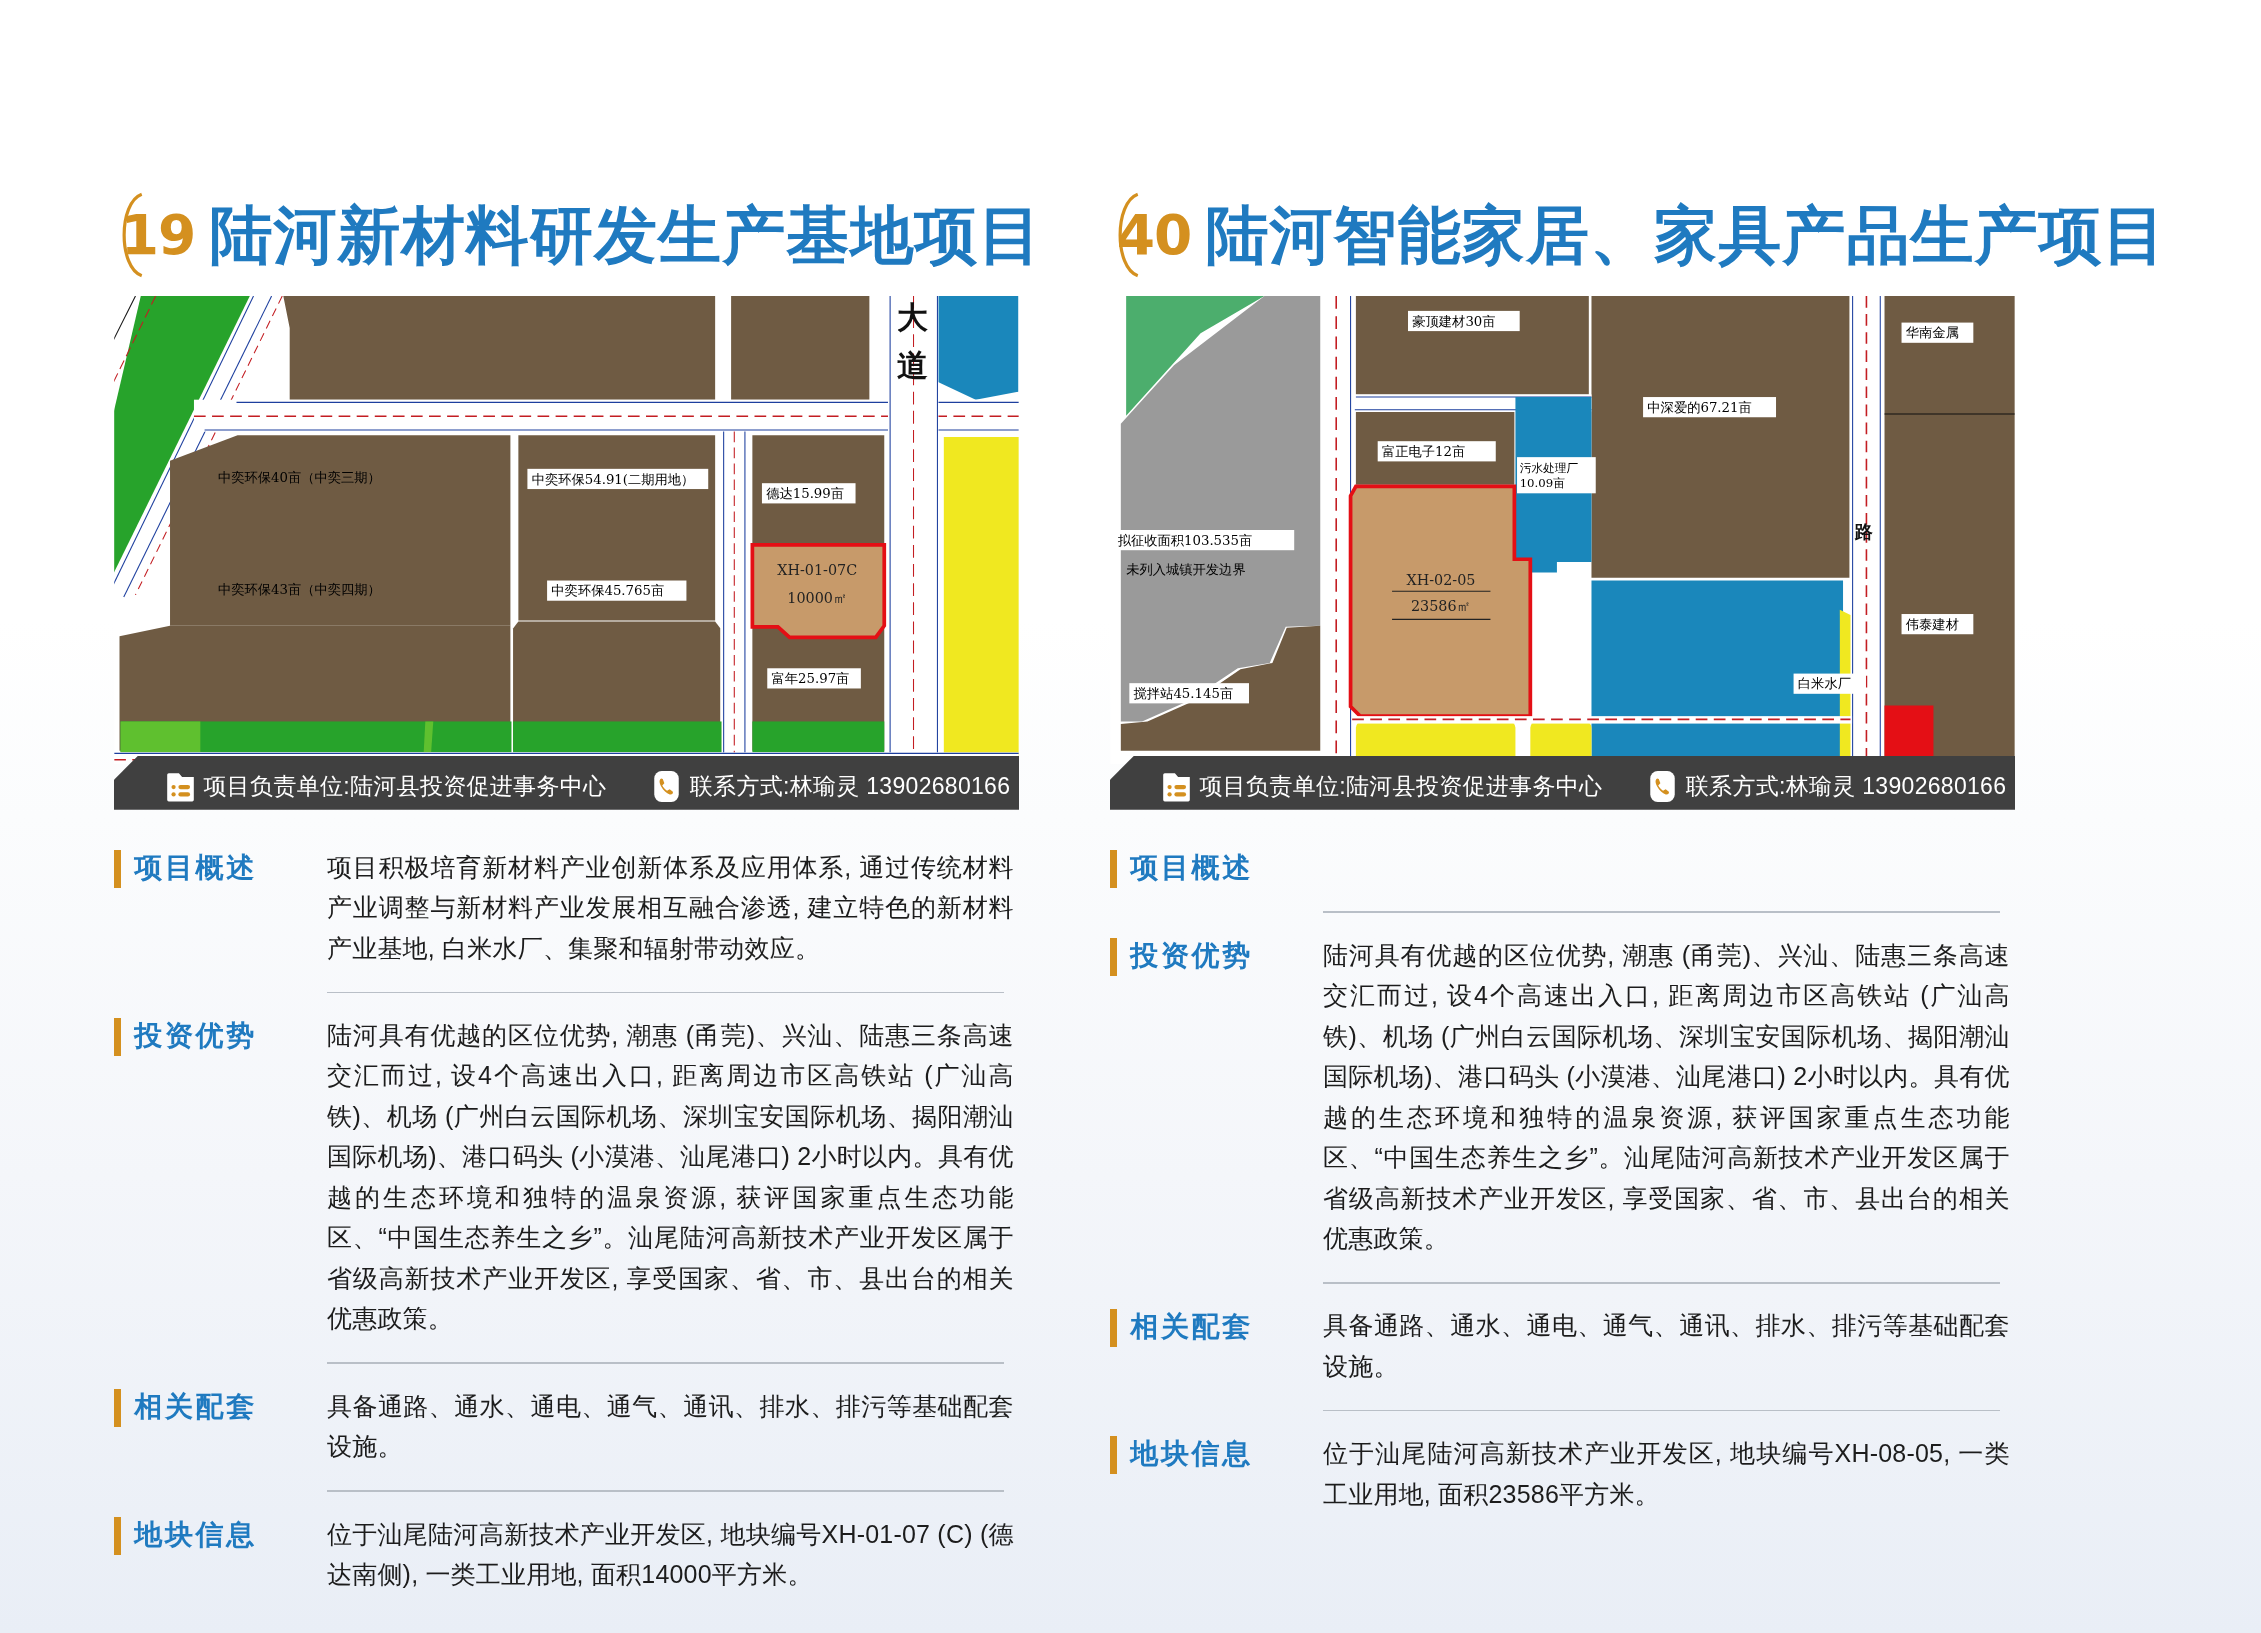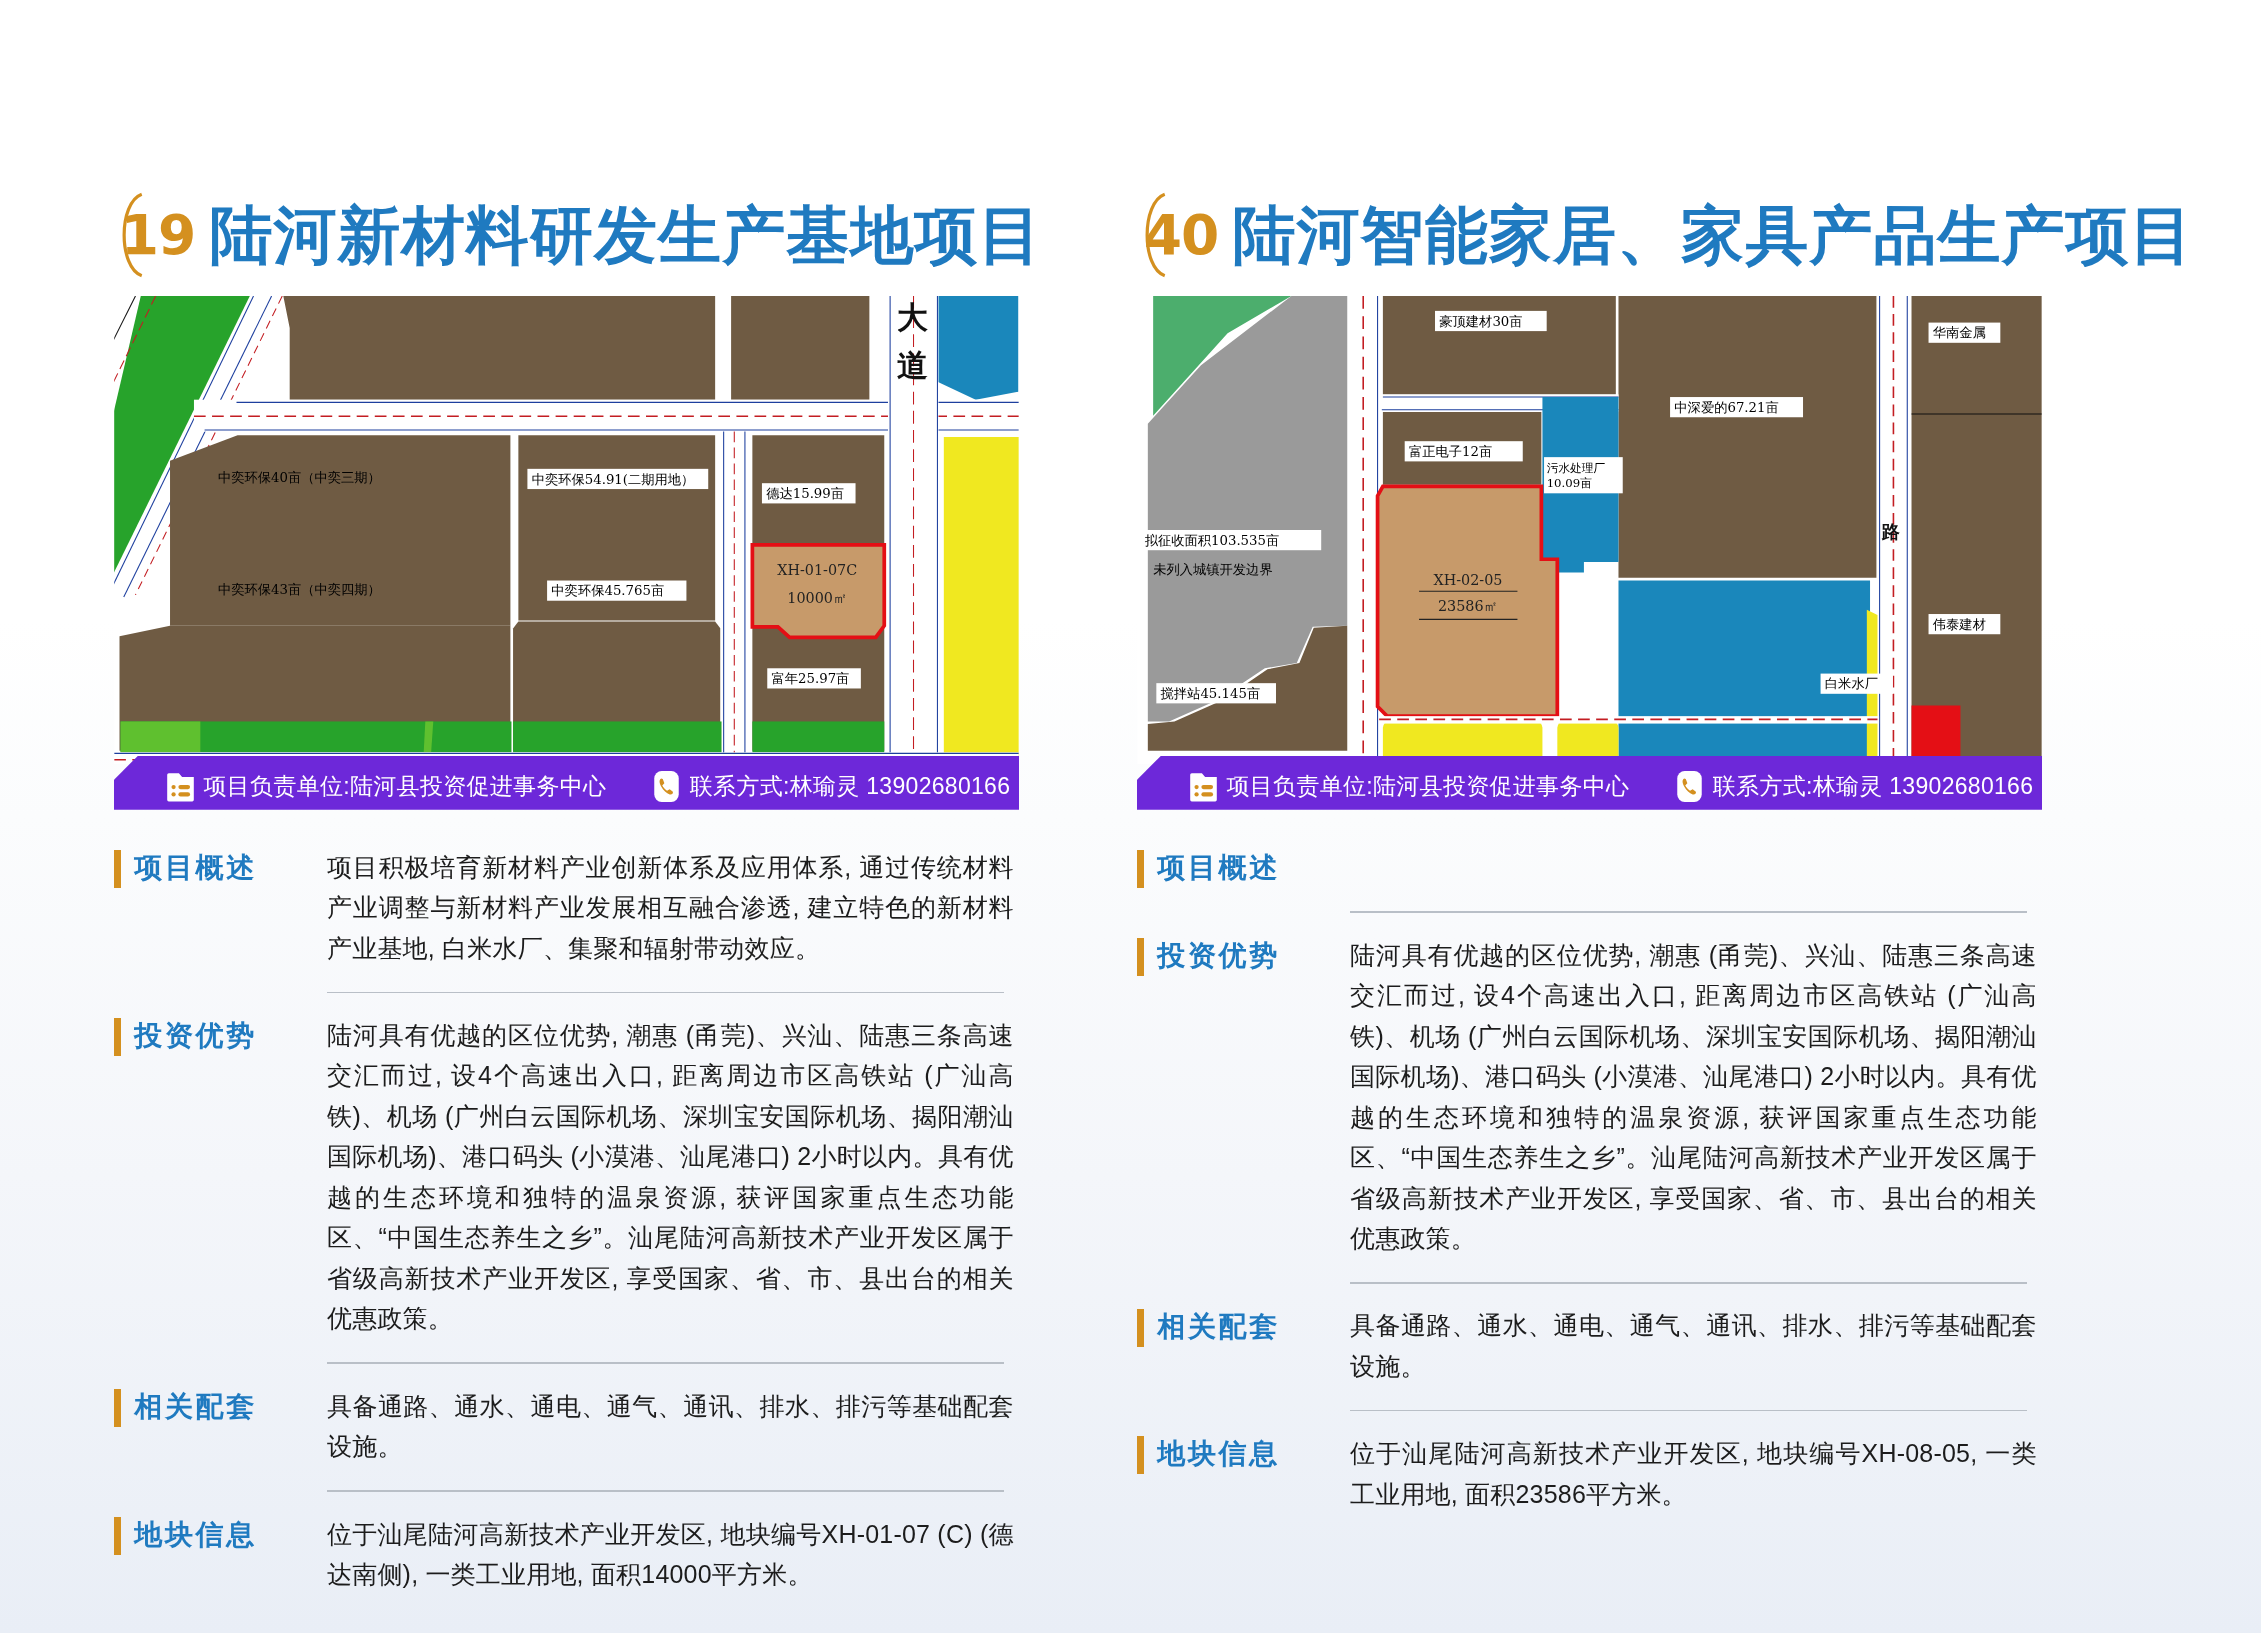--- a/index.html
+++ b/index.html
@@ -12,21 +12,21 @@
     background: linear-gradient(to bottom, #ffffff 0%, #ffffff 38%, #fbfcfd 50%, #f4f6fa 72%, #e9eef6 100%);
     font-family: "Liberation Sans", "DejaVu Sans", sans-serif;
     overflow: hidden;
     position: relative;
   }
 
   .page {
     position: absolute;
     inset: 0;
     display: flex;
-    gap: 118px;
+    gap: 91px;
     padding: 186px 114px 0 114px;
     box-sizing: border-box;
   }
 
   .column {
     width: 905px;
     flex: 0 0 905px;
     position: relative;
   }
 
@@ -88,21 +88,21 @@
     overflow: hidden;
   }
   .map-canvas svg { display: block; }
 
   .contact-bar {
     position: absolute;
     left: 0;
     bottom: 0;
     width: 905px;
     height: 61px;
-    background: #6d28d9;
+    background: #404040;
     clip-path: polygon(24px 0, 905px 0, 905px 54px, 0 54px, 0 24px);
     display: flex;
     align-items: center;
     color: #ffffff;
   }
   .contact-item {
     display: flex;
     align-items: center;
     white-space: nowrap;
   }

